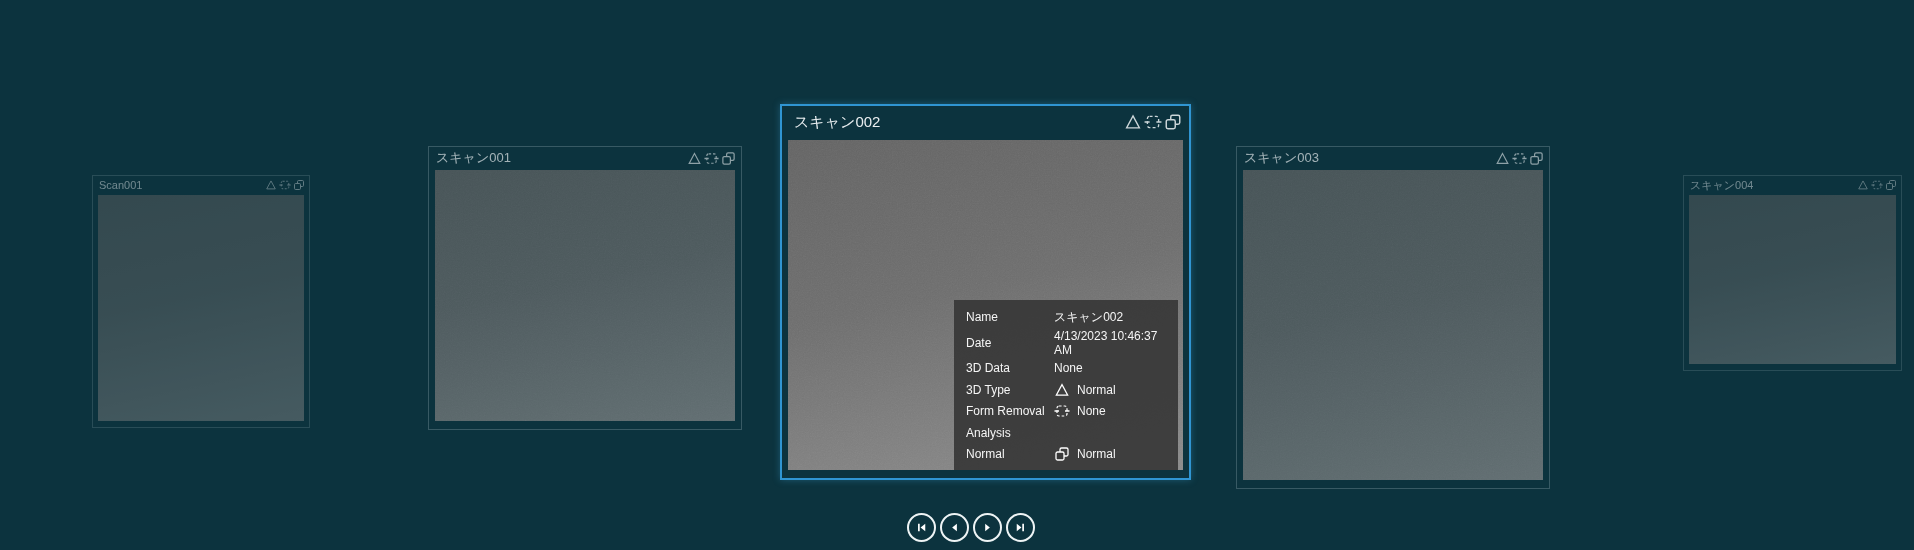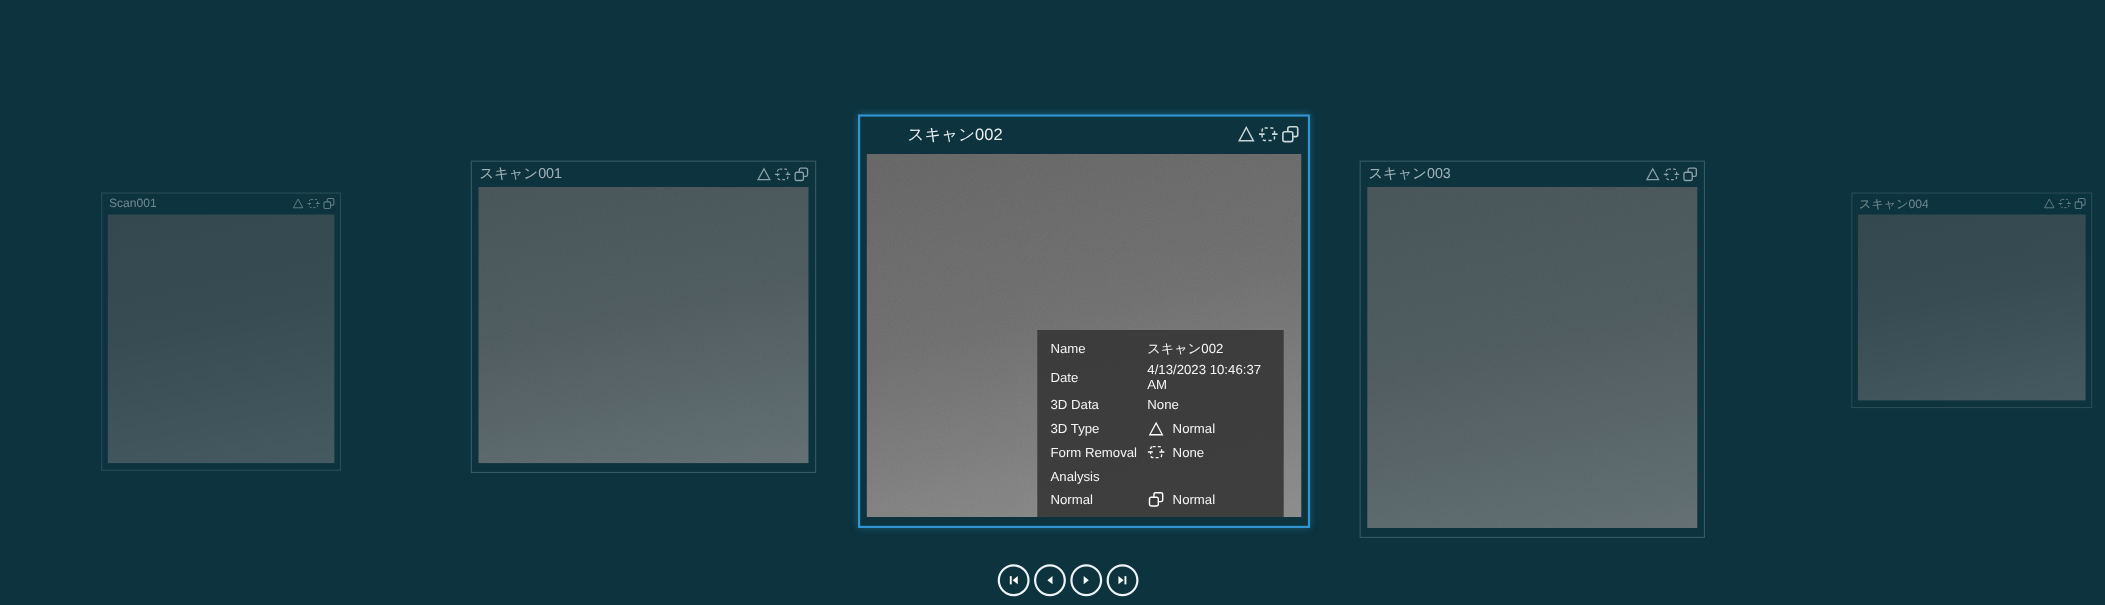--- a/index.html
+++ b/index.html
@@ -35,21 +35,21 @@
   .card-image{
     position:absolute;left:6px;right:6px;bottom:8px;overflow:hidden;
     background:linear-gradient(168deg,#646464 0%,#6e6e6e 45%,#8c8c8c 100%);
   }
   .card.selected .card-image{top:34px;}
   .card.near     .card-image{top:23px;}
   .card.far      .card-image{top:19px;left:5px;right:5px;bottom:6px;}
   .noise{position:absolute;inset:0;width:100%;height:100%;}
   
   .scan-tooltip{
-    position:absolute;right:16px;bottom:0;width:224px;height:170px;
+    position:absolute;right:5px;bottom:0;width:224px;height:170px;
     background:rgba(56,56,56,0.93);
     color:#f5f5f5;font-size:12px;
     padding:7px 8px 6px 12px;box-sizing:border-box;
     display:flex;flex-direction:column;justify-content:space-between;
   }
   .t-row{display:flex;align-items:center;min-height:20px;}
   .t-label{width:88px;flex:none;}
   .t-val{display:flex;align-items:center;gap:7px;}
   .t-val svg{width:16px;height:16px;flex:none;display:block;color:#ffffff;}
   
@@ -108,21 +108,21 @@
     <svg class="noise">
         <filter id="n2">
           <feTurbulence type="fractalNoise" baseFrequency="0.85" numOctaves="2" stitchTiles="stitch"></feTurbulence>
           <feColorMatrix type="saturate" values="0"></feColorMatrix>
         </filter>
         <rect width="100%" height="100%" filter="url(#n2)" opacity="0.1"></rect>
       </svg>
   </div>
 </div>
 
-<div class="card selected" style="left:780px;top:104px;width:411px;height:376px;padding-left:31px;">
+<div class="card selected" style="left:780px;top:104px;width:411px;height:376px;">
   <div class="card-header">
     <span class="card-title">スキャン002</span>
     <span class="badges">
       <svg viewBox="0 0 16 16">
           <path d="M8 2.6 L13.7 13.2 H2.3 Z" fill="none" stroke="currentColor" stroke-width="1.2"></path>
         </svg>
       <svg viewBox="0 0 16 16">
           <rect x="3" y="3" width="10" height="10" rx="2" fill="none" stroke="currentColor" stroke-width="1.2" stroke-dasharray="2.6 2"></rect>
           <path d="M0.5 8 H5 M11 8 H15.5" stroke="currentColor" stroke-width="1.4" fill="none"></path>
         </svg>

